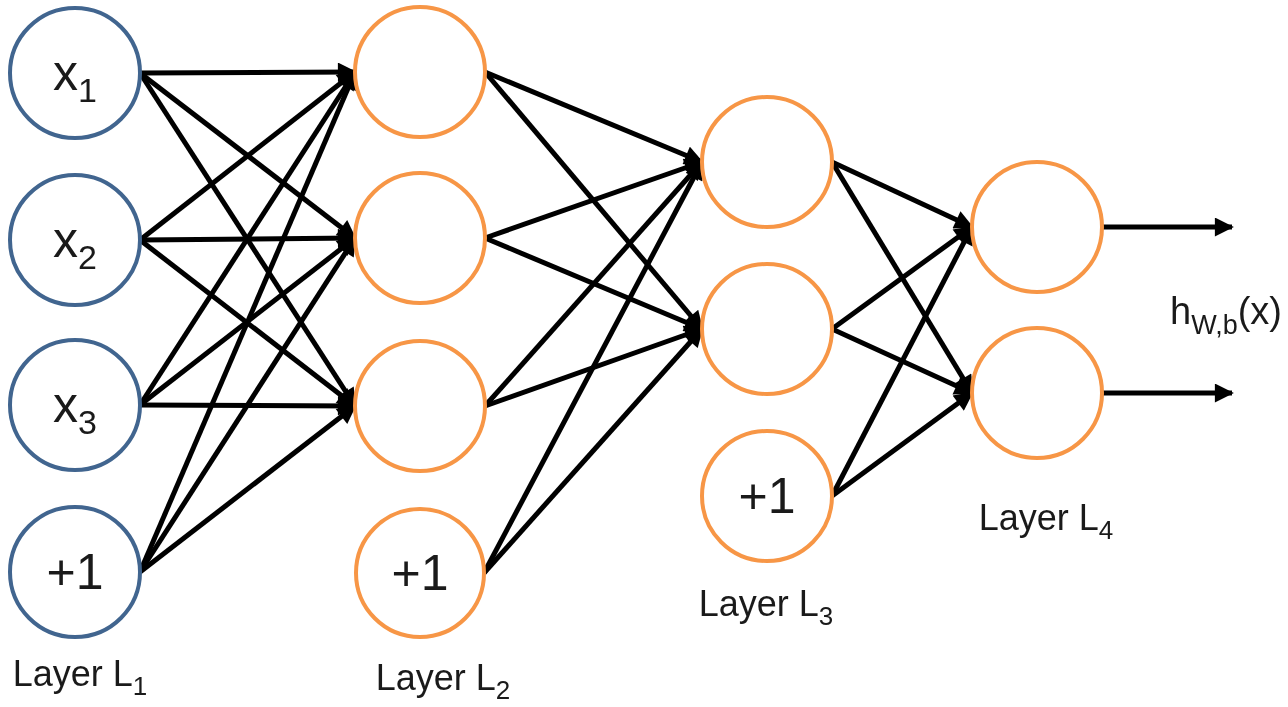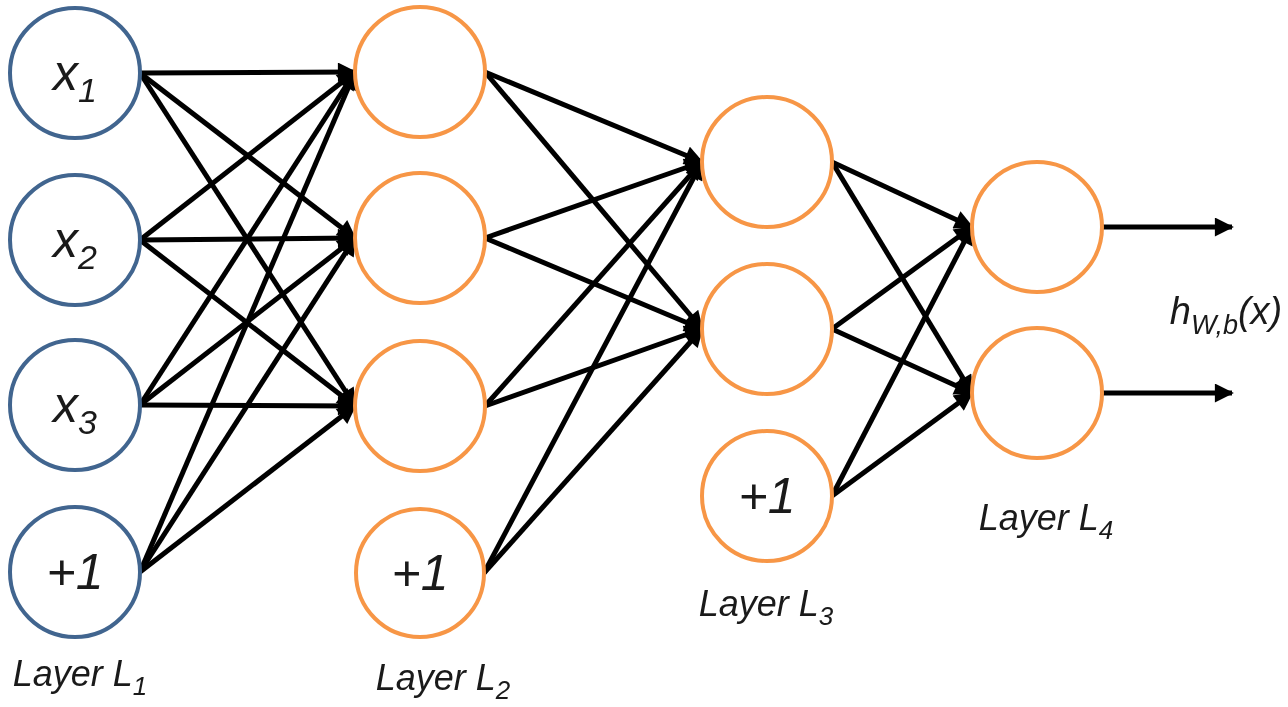--- a/index.html
+++ b/index.html
@@ -7,21 +7,20 @@
     padding: 0;
     background: #ffffff;
     font-family: "Liberation Sans", sans-serif;
   }
   #canvas-wrap {
     position: relative;
     width: 1288px;
     height: 707px;
     background: #ffffff;
     overflow: hidden;
-    font-style: italic;
   }
   svg { display: block; }
   text { fill: #1a1a1a; }
   .node-label { font-size: 50px; }
   .node-label-sub { font-size: 34px; }
   .layer-label { font-size: 36px; }
   .layer-label-sub { font-size: 26px; }
   .output-label { font-size: 38px; }
   .output-label-sub { font-size: 27px; }
 </style>

